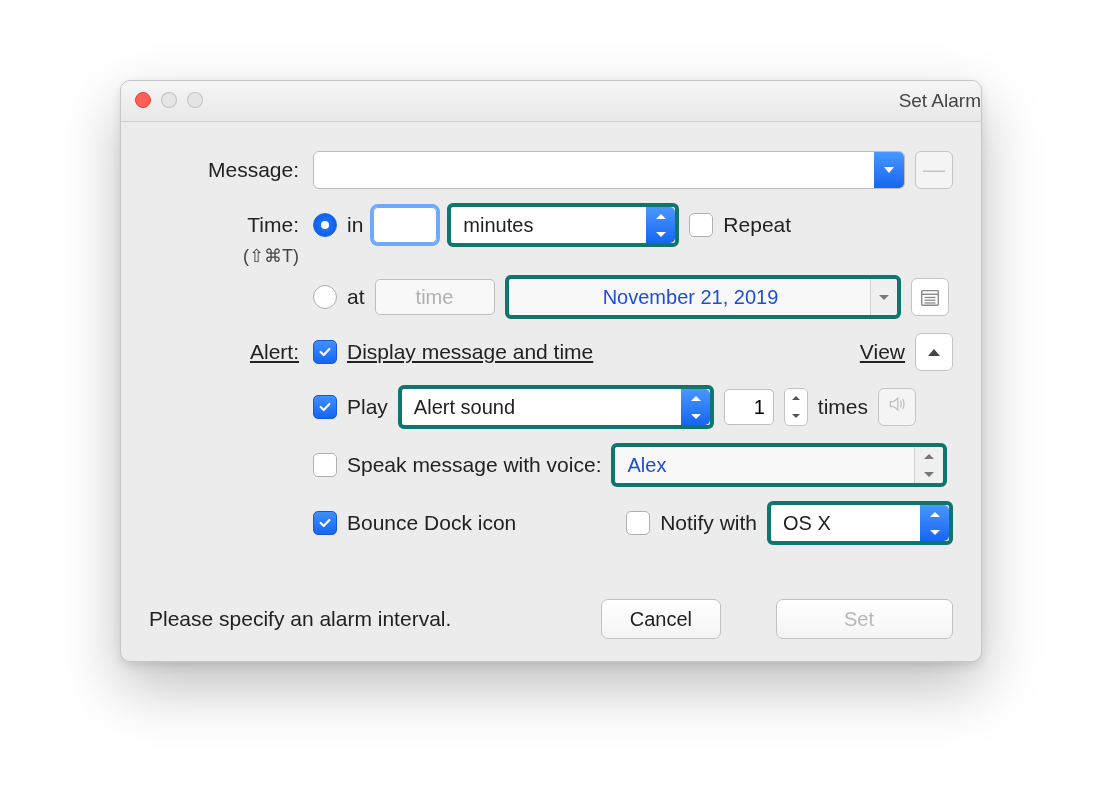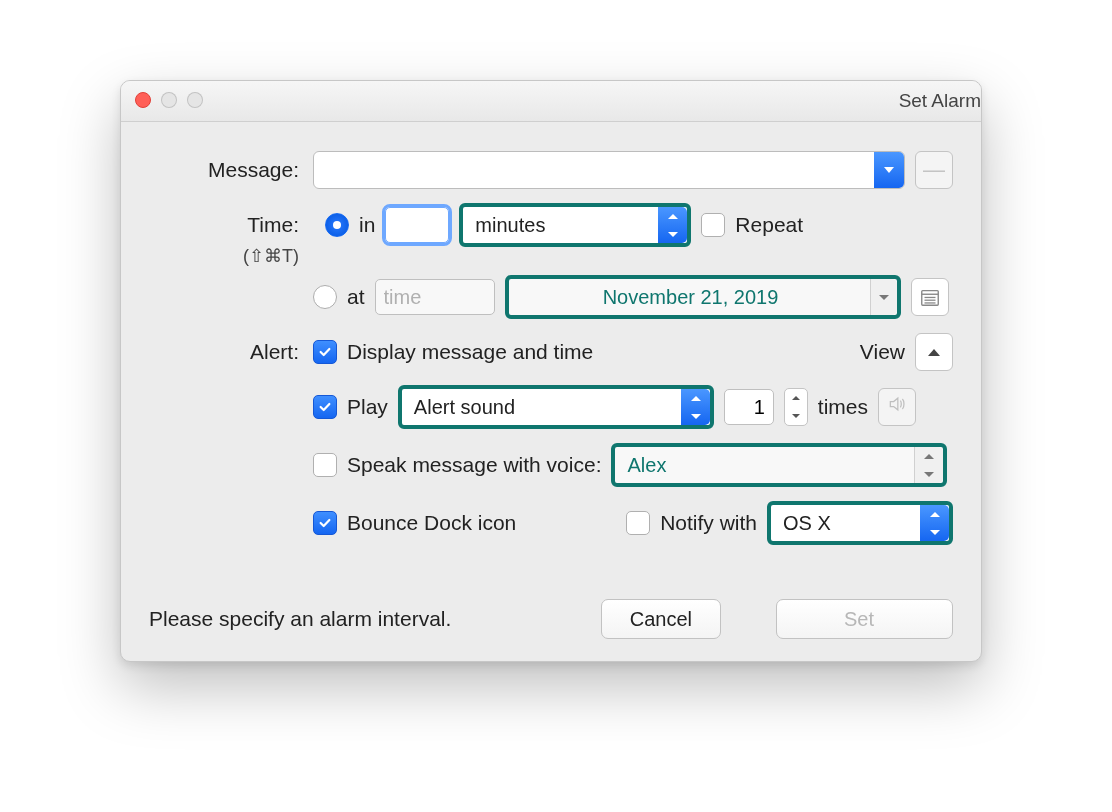--- a/index.html
+++ b/index.html
@@ -156,20 +156,21 @@
   }
 
   .textfield {
     height: 36px;
     background: #fff;
     border: 1px solid #bfbfbf;
     border-radius: 5px;
     padding: 0 8px;
     font-size: 20px;
     box-sizing: border-box;
+    text-align: center;
   }
   .textfield.focus {
     outline: 3px solid #6ea8ff;
     outline-offset: 0;
     border-color: #6ea8ff;
   }
   .textfield.disabled {
     color:#b0b0b0;
     background:#f8f8f8;
   }
@@ -179,21 +180,21 @@
     position: relative;
     display: flex;
     align-items: center;
     height: 36px;
     background: #fff;
     border: 4px solid #0f766e;
     border-radius: 6px;
     padding: 0 36px 0 12px;
     font-size: 20px;
   }
-  .popup.disabled { color:#0f766e; background:#f8f8f8; }
+  .popup.disabled { color:#1d4ed8; background:#f8f8f8; }
   .popup .stepper-cap {
     position:absolute; right:0; top:0; bottom:0;
     width:28px;
     display:flex; flex-direction:column;
     border-left:1px solid rgba(0,0,0,0);
   }
   .stepper-cap.blue {
     background: linear-gradient(#4a97ff,#1566f1);
     border-top-right-radius:5px;
     border-bottom-right-radius:5px;
@@ -299,21 +300,21 @@
           <div class="combo-arrow">
             <span class="chevron-down-white"></span>
           </div>
         </div>
         <div class="square-btn disabled">
           <span>—</span>
         </div>
       </div>
     </div>
 
-    <div class="row" style="margin-bottom:4px;gap:12px;">
+    <div class="row" style="margin-bottom:4px;">
       <div class="label-col">Time:</div>
       <div class="field-col">
         <div class="radio checked"></div>
         <span>in</span>
         <input class="textfield focus" style="width: 64px;" type="text" value="">
         <div class="popup" style="width:176px">
           <span>minutes</span>
           <div class="stepper-cap blue">
             <div class="tri-up"></div>
             <div class="tri-down"></div>
@@ -353,21 +354,21 @@
                   <line x1="6" y1="12.5" x2="18" y2="12.5"></line>
                   <line x1="6" y1="15.5" x2="18" y2="15.5"></line>
                   <line x1="6" y1="18.5" x2="18" y2="18.5"></line>
                 </g>
               </svg>
           </span>
         </div>
       </div>
     </div>
 
-    <div class="row" style="margin-top:14px;">
+    <div class="row" style="margin-top:14px;text-decoration:underline;">
       <div class="label-col">Alert:</div>
       <div class="field-col">
         <div class="checkbox checked">
           <svg viewBox="0 0 16 16">
               <path d="M3 8 L6.5 11.5 L13 4.5" stroke="#fff" stroke-width="2.5" fill="none" stroke-linecap="round" stroke-linejoin="round"></path>
             </svg>
         </div>
         <span>Display message and time</span>
         <div style="flex:1"></div>
         <span>View</span>

